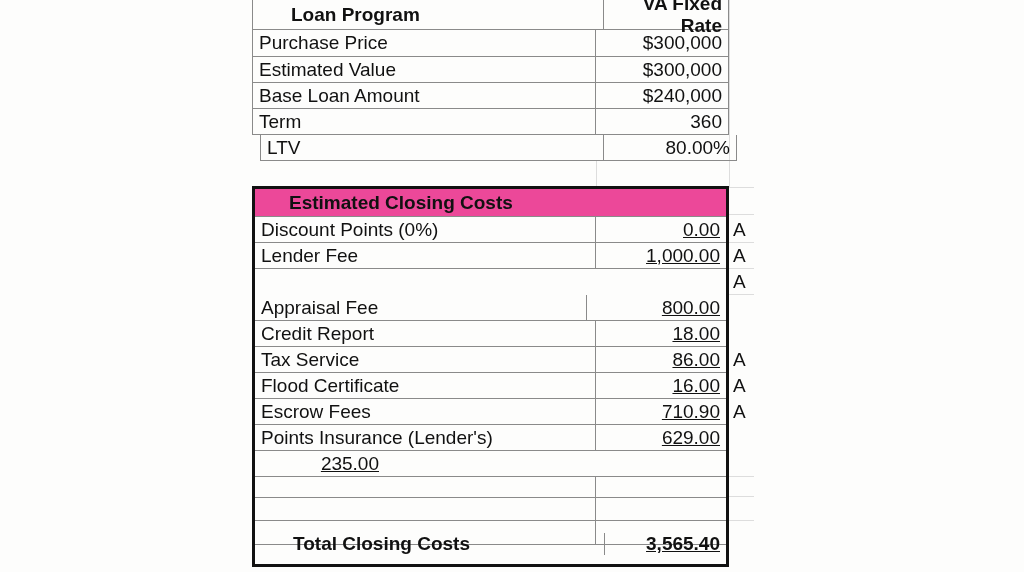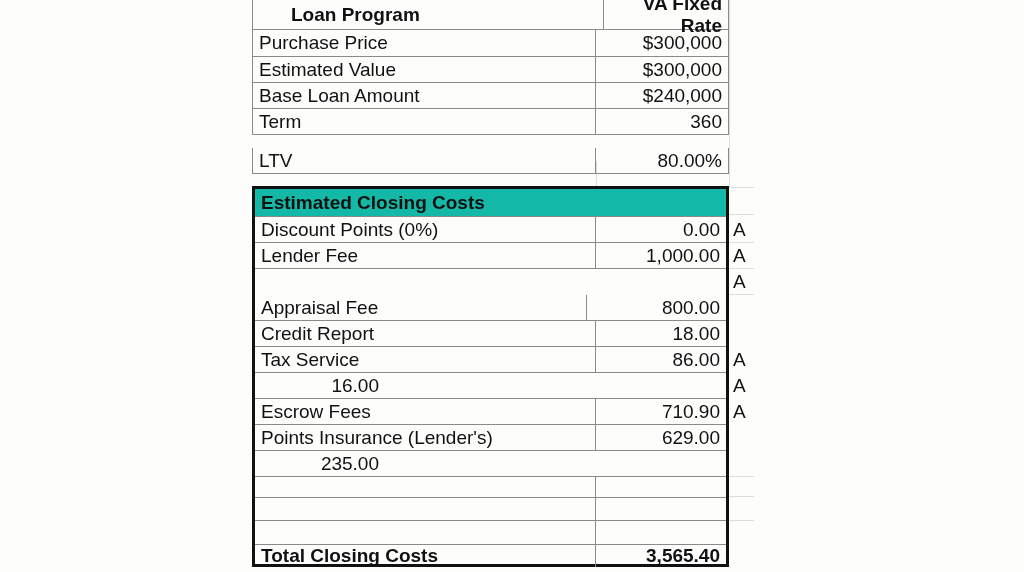--- a/index.html
+++ b/index.html
@@ -7,22 +7,22 @@
          font-family:"Liberation Sans", sans-serif; color:#111; }
   .sheet { position:absolute; left:252px; top:0; }
   .row { position:absolute; left:0; width:477px; display:flex; border-bottom:1px solid #8a8a8a; box-sizing:border-box; }
   .c1 { width:344px; padding-left:6px; box-sizing:border-box; border-right:1px solid #8a8a8a; font-size:19px; display:flex; align-items:center; white-space:nowrap; }
   .c2 { width:133px; padding-right:6px; box-sizing:border-box; text-align:right; font-size:19px; display:flex; align-items:center; justify-content:flex-end; }
   .bold { font-weight:bold; }
   .top .row { border-left:1px solid #8a8a8a; border-right:1px solid #8a8a8a; }
   .box { position:absolute; left:252px; top:186px; width:477px; height:381px; border:3px solid #111; box-sizing:border-box; }
   .box .row { left:0; width:471px; }
   .box .c1 { width:341px; }
-  .box .c2 { width:130px; }
-  .hdr { background:#14b8a6; }
+  .box .c2 { width:130px;text-decoration:underline; }
+  .hdr { background:#ec4899;padding-left:28px; }
   .hdr .c1 { border-right:none; width:471px; }
   .flag { position:absolute; left:731px; font-size:19px; display:flex; align-items:center; padding-left:2px; }
   .grid-ext { position:absolute; left:729px; width:25px; border-bottom:1px solid #ddd; }
   .vline { position:absolute; width:1px; background:#ddd; }
 </style>
 </head>
 <body>
 
 <div class="vline" style="left:596px;top:161px;height:26px;"></div>
 <div class="vline" style="left:729px;top:0;height:187px;"></div>
@@ -41,21 +41,21 @@
     <div class="c2">$300,000</div>
   </div>
   <div class="row" style="top:83px;height:26px;">
     <div class="c1">Base Loan Amount</div>
     <div class="c2">$240,000</div>
   </div>
   <div class="row" style="top:109px;height:26px;">
     <div class="c1">Term</div>
     <div class="c2">360</div>
   </div>
-  <div class="row" style="top:148px;height:26px;">
+  <div class="row" style="top:135px;height:26px;margin-left:8px;">
     <div class="c1">LTV</div>
     <div class="c2">80.00%</div>
   </div>
 </div>
 
 <div class="box">
   <div class="row hdr" style="top:0;height:28px;">
     <div class="c1 bold">Estimated Closing Costs</div>
   </div>
   <div class="row" style="top:28px;height:26px;">
@@ -72,20 +72,21 @@
   </div>
   <div class="row" style="top:132px;height:26px;">
     <div class="c1">Credit Report</div>
     <div class="c2">18.00</div>
   </div>
   <div class="row" style="top:158px;height:26px;">
     <div class="c1">Tax Service</div>
     <div class="c2">86.00</div>
   </div>
   <div class="row" style="top:184px;height:26px;">
+    <div class="c1">Flood Certificate</div>
     <div class="c2">16.00</div>
   </div>
   <div class="row" style="top:210px;height:26px;">
     <div class="c1">Escrow Fees</div>
     <div class="c2">710.90</div>
   </div>
   <div class="row" style="top:236px;height:26px;">
     <div class="c1">Points Insurance (Lender's)</div>
     <div class="c2">629.00</div>
   </div>
@@ -97,21 +98,21 @@
     <div class="c2"></div>
   </div>
   <div class="row" style="top:309px;height:23px;">
     <div class="c1"></div>
     <div class="c2"></div>
   </div>
   <div class="row" style="top:332px;height:24px;">
     <div class="c1"></div>
     <div class="c2"></div>
   </div>
-  <div class="row" style="top:356px;height:22px;border-bottom:none;">
+  <div class="row" style="top:344px;height:22px;border-bottom:none;padding-left:32px;">
     <div class="c1 bold">Total Closing Costs</div>
     <div class="c2 bold">3,565.40</div>
   </div>
 </div>
 
 <div class="grid-ext" style="top:187px;"></div>
 <div class="grid-ext" style="top:214px;"></div>
 <div class="flag" style="top:217px;height:26px;">A</div>
 <div class="flag" style="top:243px;height:26px;">A</div>
 <div class="flag" style="top:269px;height:26px;">A</div>

